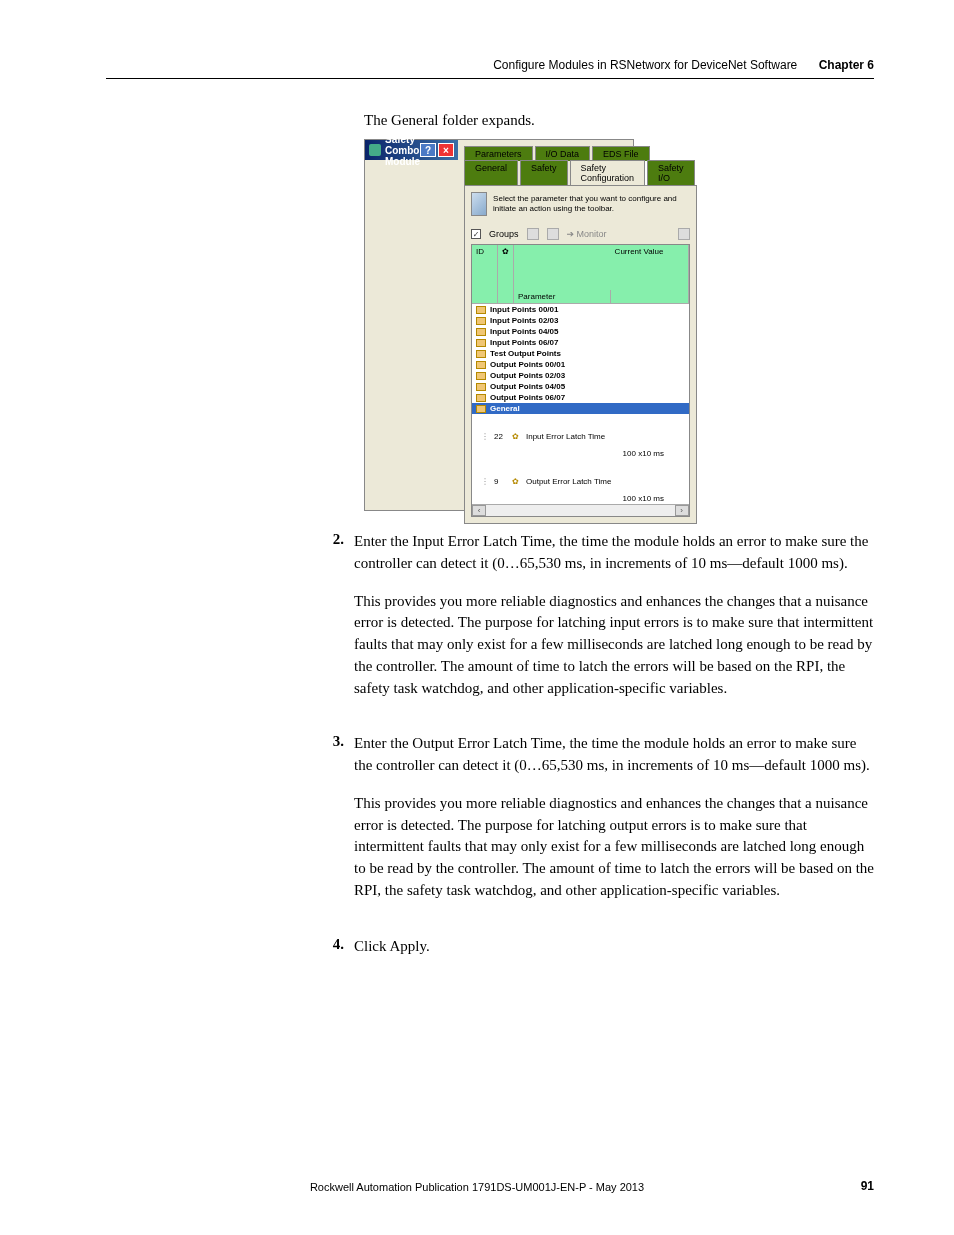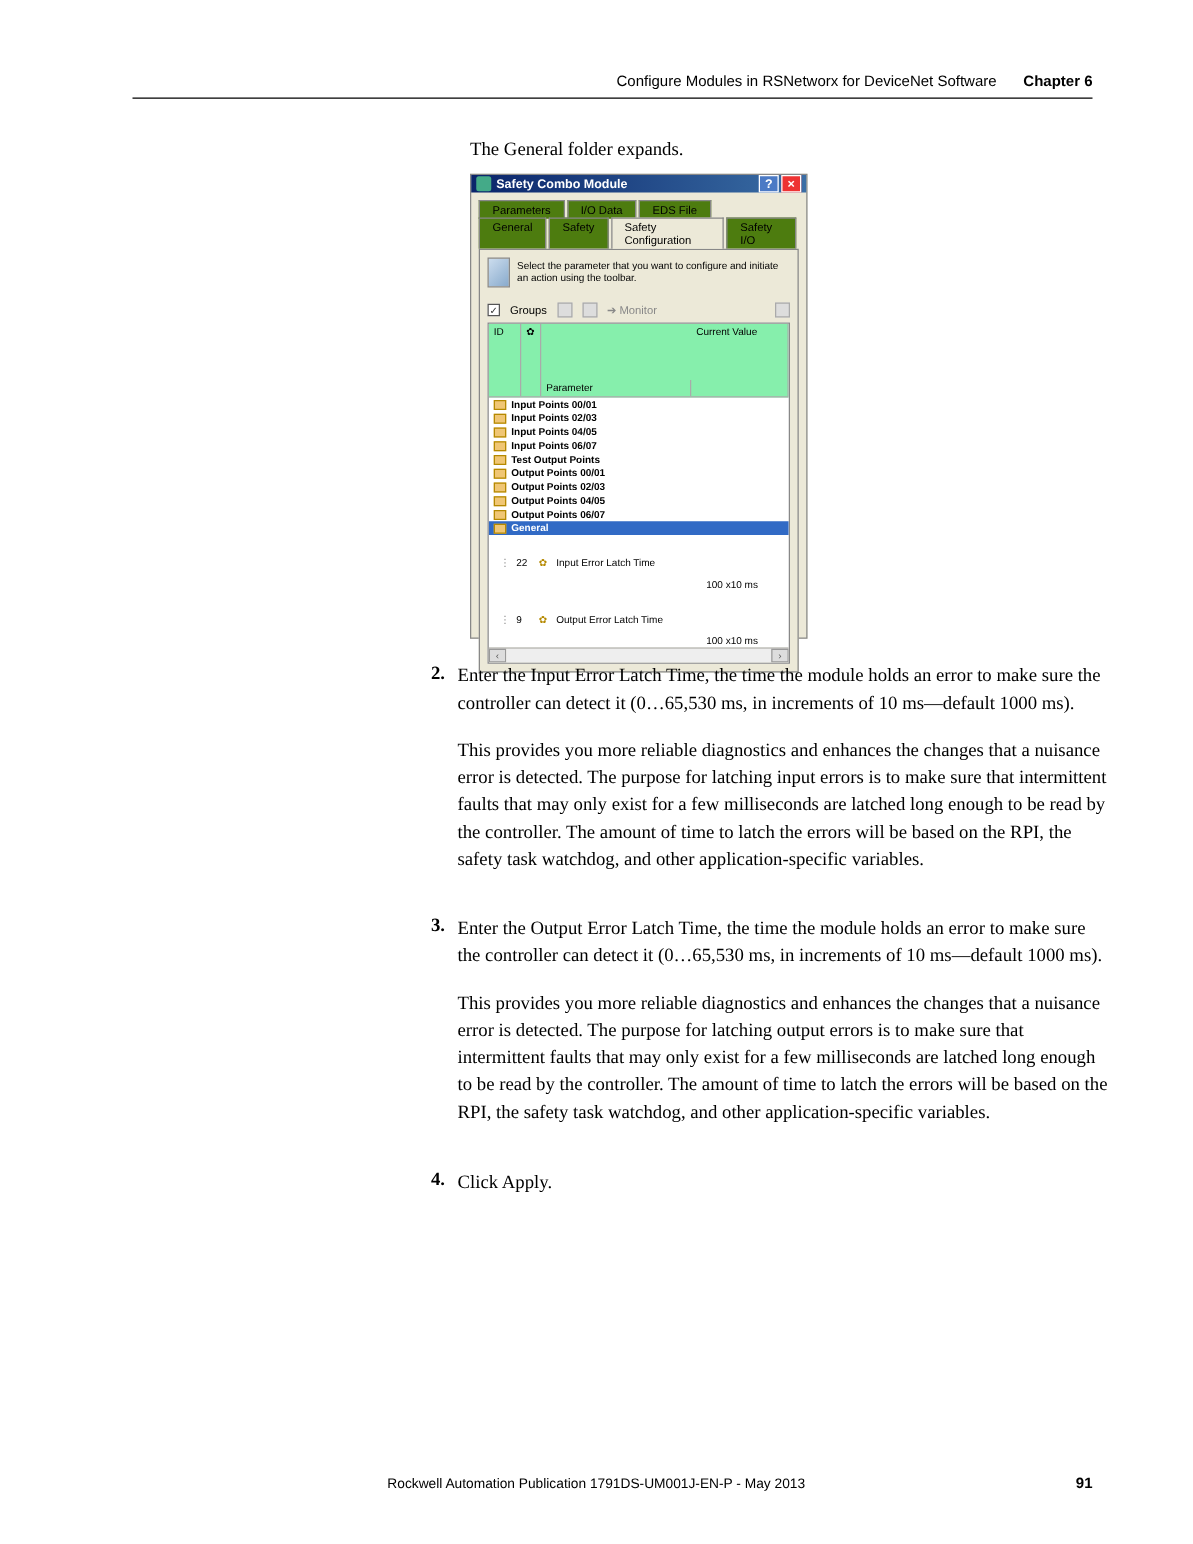--- a/index.html
+++ b/index.html
@@ -1,23 +1,23 @@
 <!DOCTYPE html>
 <html><head>
 <meta charset="utf-8">
 <style>
   * { box-sizing: border-box; margin: 0; padding: 0; }
   body { width: 954px; height: 1235px; background: #fff; font-family: Georgia, 'Times New Roman', serif; color: #000; position: relative; }
   .page-header { position: absolute; top: 58px; right: 80px; text-align: right; font-size: 12px; font-family: Arial, sans-serif; }
   .page-header .section { font-weight: normal; margin-right: 18px; }
   .page-header .chapter { font-weight: bold; }
   .header-rule { position: absolute; top: 78px; left: 106px; right: 80px; border-top: 1px solid #000; }
-  .content { position: absolute; top: 112px; left: 376px; width: 510px; }
+  .content { position: absolute; top: 112px; left: 364px; width: 510px; }
   .intro { font-size: 15px; margin-bottom: 10px; }
-  .dialog-img { width: 270px; height: 372px; margin: 8px 0 20px 0; border: 1px solid #888; background: #ece9d8; font-family: Tahoma, Arial, sans-serif; font-size: 9px; display: flex; flex-direction: column; }
+  .dialog-img { width: 270px; height: 372px; margin: 8px 0 20px 0; border: 1px solid #888; background: #ece9d8; font-family: Tahoma, Arial, sans-serif; font-size: 9px; display: flex; flex-direction: row; }
   .dlg-title { background: linear-gradient(to right, #0a246a, #3a6ea5); color: #fff; height: 20px; display: flex; align-items: center; padding: 0 4px; font-size: 10px; font-weight: bold; }
   .dlg-title-icon { width: 12px; height: 12px; background: #4a8; margin-right: 4px; border-radius: 2px; }
   .dlg-title-text { flex: 1; }
   .dlg-title-btns { display: flex; gap: 2px; }
   .dlg-title-btn { width: 16px; height: 14px; background: #4b7ac5; border: 1px solid #fff; display: flex; align-items: center; justify-content: center; color: #fff; font-size: 10px; font-weight: bold; }
   .dlg-title-btn.close { background: #e33; }
   .dlg-body { flex: 1; padding: 6px; display: flex; flex-direction: column; }
   .tabs-row { display: flex; font-size: 9px; }
   .tab { border: 1px solid #888; border-bottom: none; padding: 2px 10px; background: #4d7c0f; margin-right: 2px; }
   .tab.active { background: #ece9d8; position: relative; z-index: 2; }

